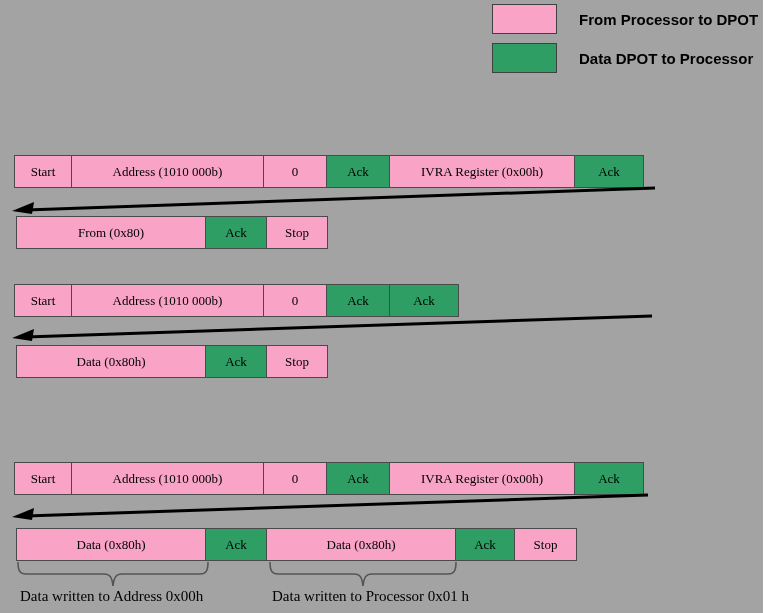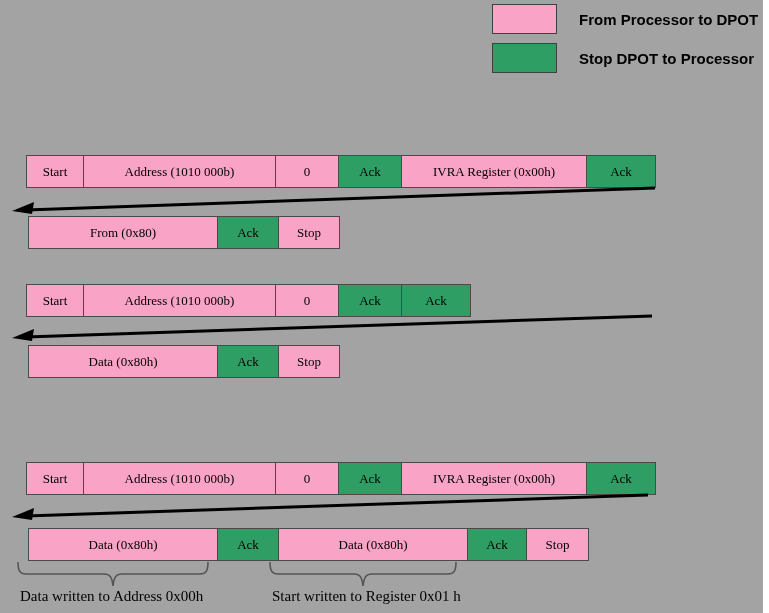--- a/index.html
+++ b/index.html
@@ -59,21 +59,21 @@
     margin-left: -1px;
     display: flex;
     align-items: center;
     justify-content: center;
     font-family: "Liberation Serif", "DejaVu Serif", serif;
     font-size: 13px;
     color: #000000;
     white-space: nowrap;
     overflow: hidden;
   }
-  .cell:first-child { margin-left: 12px; }
+  .cell:first-child { margin-left: 0; }
   .cell.pink  { background: #f9a3c6; }
   .cell.green { background: #2e9e64; }
 
   
   .arrow-svg {
     position: absolute;
     pointer-events: none;
   }
 
   
@@ -94,21 +94,21 @@
 
 <div id="page">
 
   <div class="legend-row" style="left:492px; top:4px;">
     <div class="legend-swatch" style="background:#f9a3c6;"></div>
     <div class="legend-label">From Processor to DPOT</div>
   </div>
 
   <div class="legend-row" style="left:492px; top:43px;">
     <div class="legend-swatch" style="background:#2e9e64;"></div>
-    <div class="legend-label">Stop DPOT to Processor</div>
+    <div class="legend-label">Data DPOT to Processor</div>
   </div>
 
 
   <div class="row" style="left:14px; top:155px;">
     <div class="cell pink" style="width:58px;">Start</div>
     <div class="cell pink" style="width:193px;">Address (1010 000b)</div>
     <div class="cell pink" style="width:64px;">0</div>
     <div class="cell green" style="width:64px;">Ack</div>
     <div class="cell pink" style="width:186px;">IVRA Register  (0x00h)</div>
     <div class="cell green" style="width:70px;">Ack</div>
@@ -168,15 +168,15 @@
   </div>
 
   <svg class="brace-svg" style="left:14px; top:562px; width:200px; height:26px;" viewBox="0 0 200 26">
     <path d="M4,0 C4,9 6,12 12,12 L90,12 C96,12 98,15 99,24 C100,15 102,12 108,12 L186,12 C192,12 194,9 194,0" fill="none" stroke="#555555" stroke-width="1.6"></path>
   </svg>
   <div class="caption" style="left:20px; top:588px;">Data written to Address 0x00h</div>
 
   <svg class="brace-svg" style="left:266px; top:562px; width:196px; height:26px;" viewBox="0 0 196 26">
     <path d="M4,0 C4,9 6,12 12,12 L88,12 C94,12 96,15 97,24 C98,15 100,12 106,12 L182,12 C188,12 190,9 190,0" fill="none" stroke="#555555" stroke-width="1.6"></path>
   </svg>
-  <div class="caption" style="left:272px; top:588px;">Start written to Register 0x01 h</div>
+  <div class="caption" style="left:272px; top:588px;">Data written to Processor 0x01 h</div>
 
 </div>
 
 </body></html>

